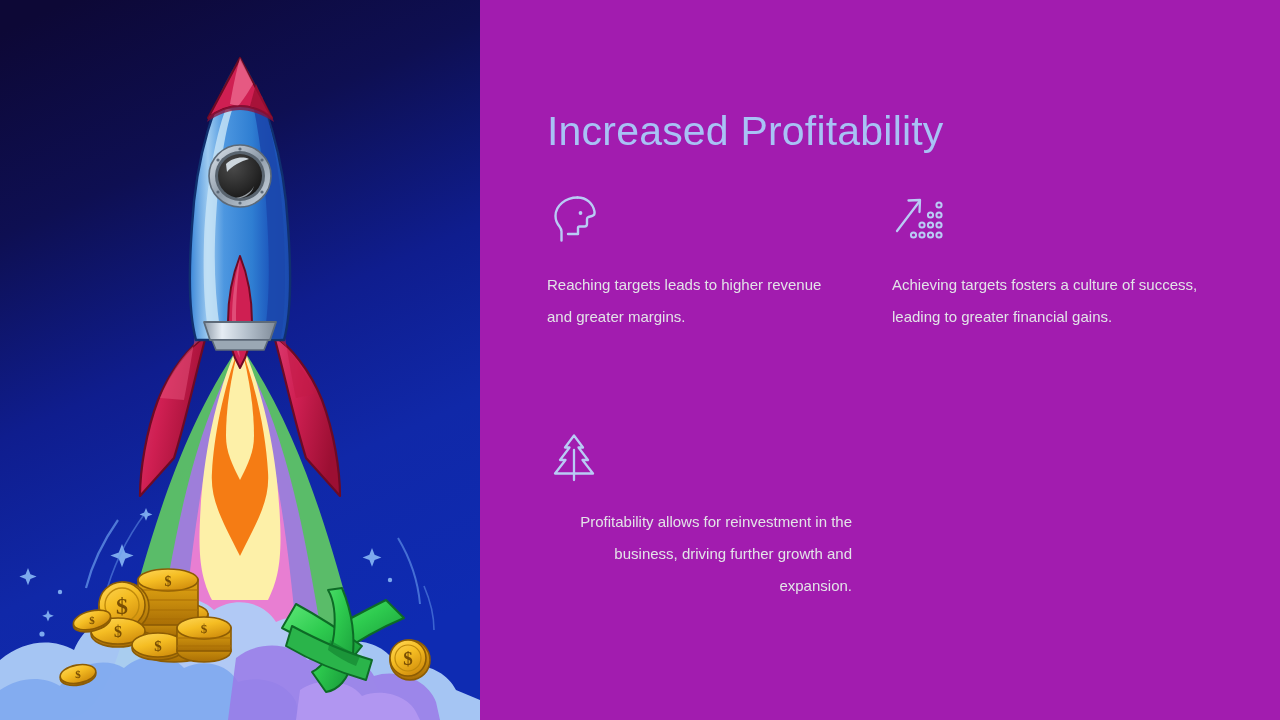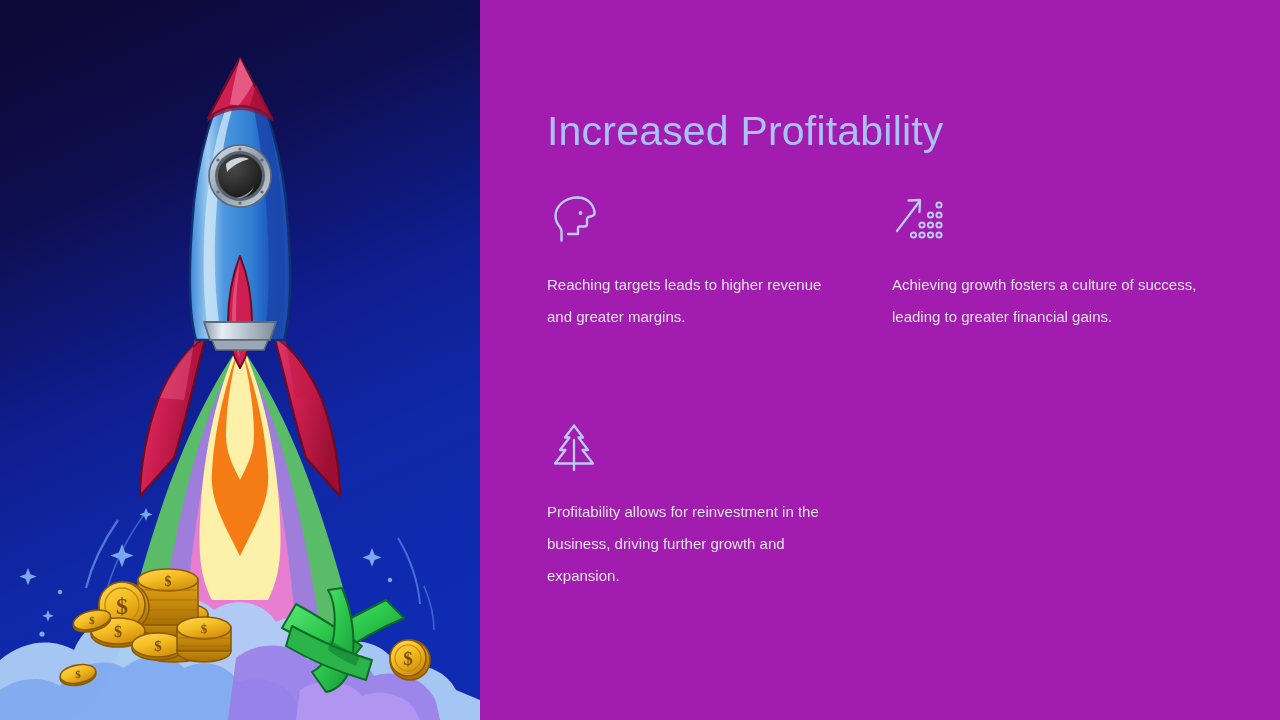--- a/index.html
+++ b/index.html
@@ -26,21 +26,21 @@
   .title {
     position:absolute; left:67px; top:108px;
     font-size:41px; font-weight:400; letter-spacing:0.2px;
     color:#a8c2f5; white-space:nowrap;
     font-family:"Liberation Sans", sans-serif;
   }
   .cards { position:absolute; left:0; top:0; width:724px; height:720px; }
   .card { position:absolute; width:320px; }
   .card.c1 { left:67px; top:193px; }
   .card.c2 { left:412px; top:193px; }
-  .card.c3 { left:67px; top:420px; }
+  .card.c3 { left:67px; top:430px;text-align:right; }
   .card-icon { width:54px; height:54px; display:block; }
   .card-text {
     margin-top:22px;
     font-size:15px; line-height:32px; color:#e3e3e8;
     font-family:"Liberation Sans", sans-serif;
   }
   .card.c2 .card-text { width:310px; }
   .card.c1 .card-text { width:280px; }
   .card.c3 .card-text { width:305px; }
 </style>
@@ -304,21 +304,21 @@
             <circle cx="47" cy="22" r="2.6"></circle>
             <circle cx="30" cy="32" r="2.6"></circle>
             <circle cx="38.5" cy="32" r="2.6"></circle>
             <circle cx="47" cy="32" r="2.6"></circle>
             <circle cx="21.5" cy="42" r="2.6"></circle>
             <circle cx="30" cy="42" r="2.6"></circle>
             <circle cx="38.5" cy="42" r="2.6"></circle>
             <circle cx="47" cy="42" r="2.6"></circle>
           </g>
         </svg>
-        <div class="card-text">Achieving growth fosters a culture of success, leading to greater financial gains.</div>
+        <div class="card-text">Achieving targets fosters a culture of success, leading to greater financial gains.</div>
       </div>
 
       <div class="card c3">
         <svg class="card-icon" viewBox="0 0 54 54">
           <g fill="none" stroke="#b9cbf5" stroke-width="2.3" stroke-linecap="round" stroke-linejoin="round">
             <path d="M27 5.5 L 36 17.5 L 31.5 17.5 L 41 30 L 35.5 30 L 46 43.5 L 8 43.5 L 18.5 30 L 13 30 L 22.5 17.5 L 18 17.5 Z"></path>
             <path d="M27 20 L 27 50"></path>
           </g>
         </svg>
         <div class="card-text">Profitability allows for reinvestment in the business, driving further growth and expansion.</div>

